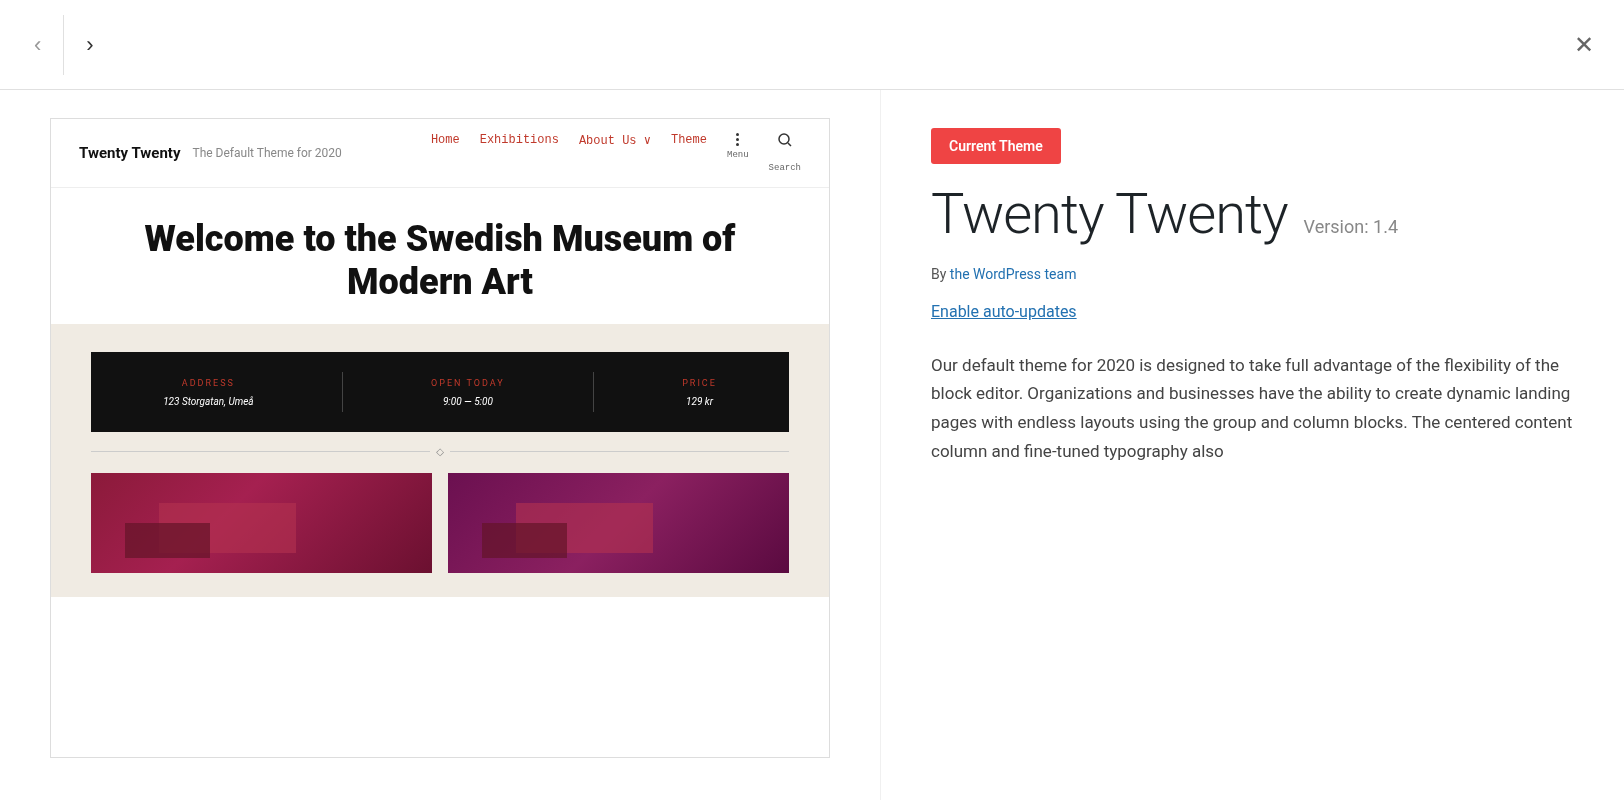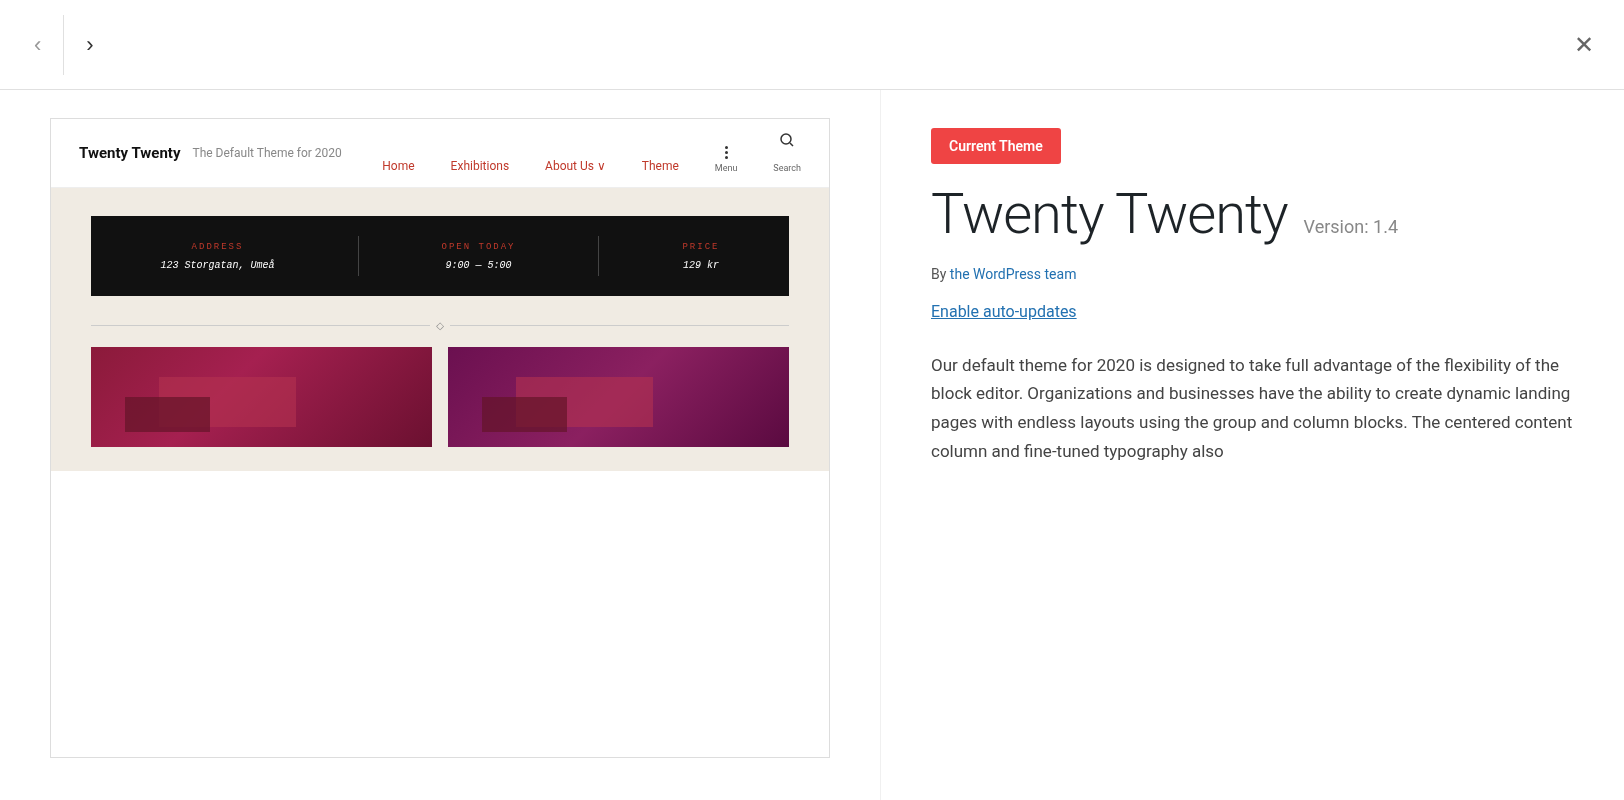--- a/index.html
+++ b/index.html
@@ -89,22 +89,23 @@
       font-size: 15px;
       font-weight: 700;
       color: #111;
     }
     .preview-logo-subtitle {
       font-size: 12px;
       color: #888;
     }
     .preview-nav {
       display: flex;
-      align-items: flex-end;
-      gap: 36px;
+      align-items: flex-start;
+      gap: 20px;
+      font-family: Liberation Mono, monospace;
     }
     .preview-nav a {
       font-size: 12px;
       color: #c0392b;
       text-decoration: none;
     }
     .preview-nav .dots {
       display: flex;
       flex-direction: column;
       align-items: center;
@@ -149,22 +150,21 @@
     }
 
     
     .info-bar {
       background: #111;
       color: #fff;
       display: flex;
       justify-content: space-around;
       align-items: center;
       padding: 20px 28px;
-      margin-bottom: 24px;
-      font-family: Liberation Mono, monospace;
+      margin-bottom: 14px;
     }
     .info-bar-item {
       text-align: center;
     }
     .info-bar-label {
       font-size: 9px;
       letter-spacing: 2px;
       color: #c0392b;
       text-transform: uppercase;
       margin-bottom: 8px;
@@ -335,20 +335,23 @@
           <div class="preview-search">
             <svg width="14" height="14" viewBox="0 0 14 14" fill="none">
               <circle cx="6" cy="6" r="5" stroke="#333" stroke-width="1.5"></circle>
               <line x1="10" y1="10" x2="13" y2="13" stroke="#333" stroke-width="1.5"></line>
             </svg>
             <div class="search-label">Search</div>
           </div>
         </div>
       </div>
 
+      <div class="preview-hero-white">
+        <div class="preview-hero-title">Welcome to the Swedish Museum of Modern Art</div>
+      </div>
 
       <div class="preview-beige">
 
         <div class="info-bar">
           <div class="info-bar-item">
             <div class="info-bar-label">ADDRESS</div>
             <div class="info-bar-value">123 Storgatan, Umeå</div>
           </div>
           <div class="info-bar-divider"></div>
           <div class="info-bar-item">

